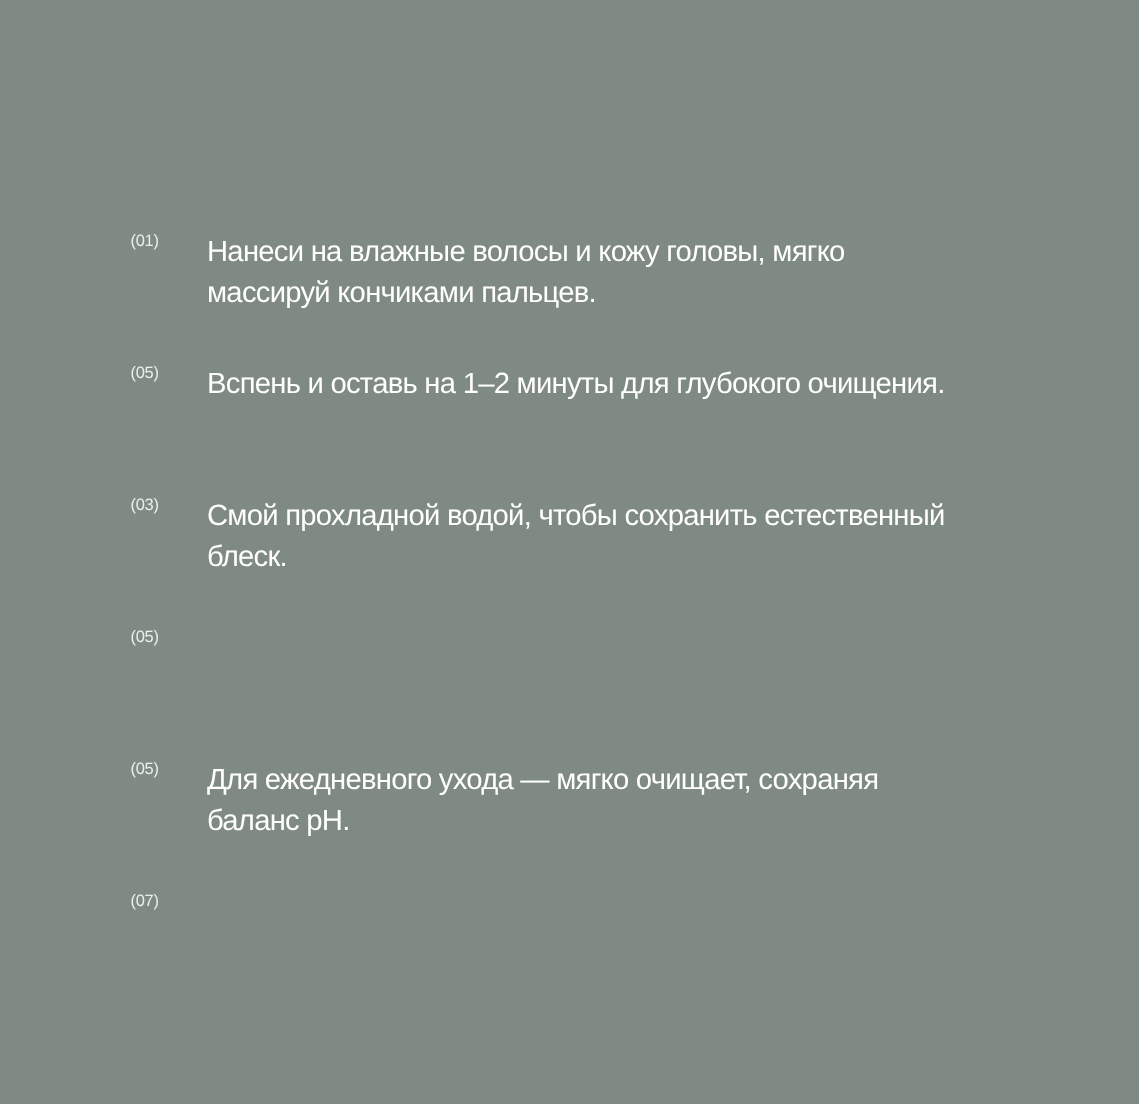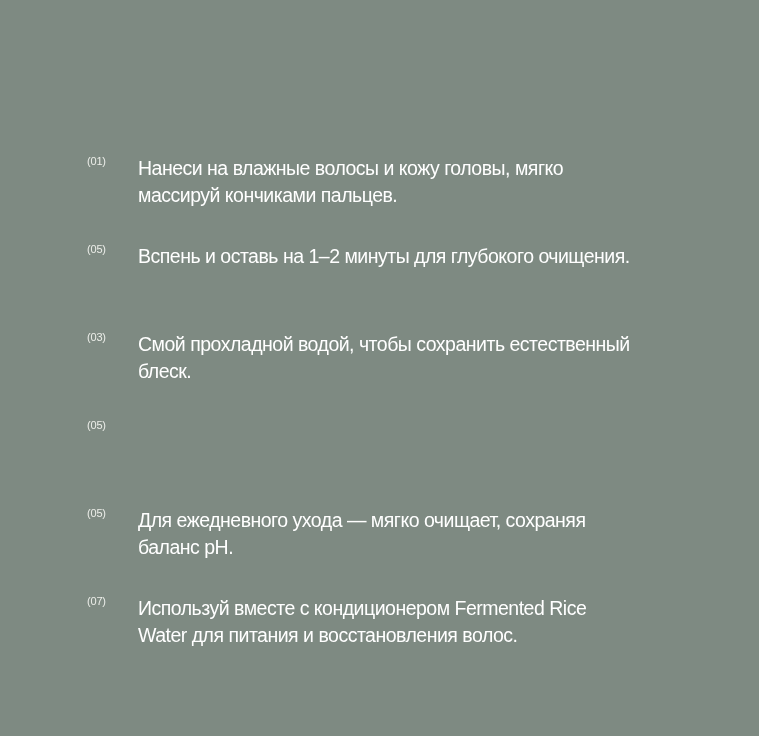--- a/index.html
+++ b/index.html
@@ -64,15 +64,14 @@
   </div>
   <div class="step">
     <div class="step-num">(05)</div>
   </div>
   <div class="step">
     <div class="step-num">(05)</div>
     <div class="step-text">Для ежедневного ухода — мягко очищает, сохраняя баланс pH.</div>
   </div>
   <div class="step">
     <div class="step-num">(07)</div>
-    <div class="step-text">Используй вместе с кондиционером Fermented Rice Water для питания и восстановления волос.</div>
   </div>
 </div>
 
 </body></html>

